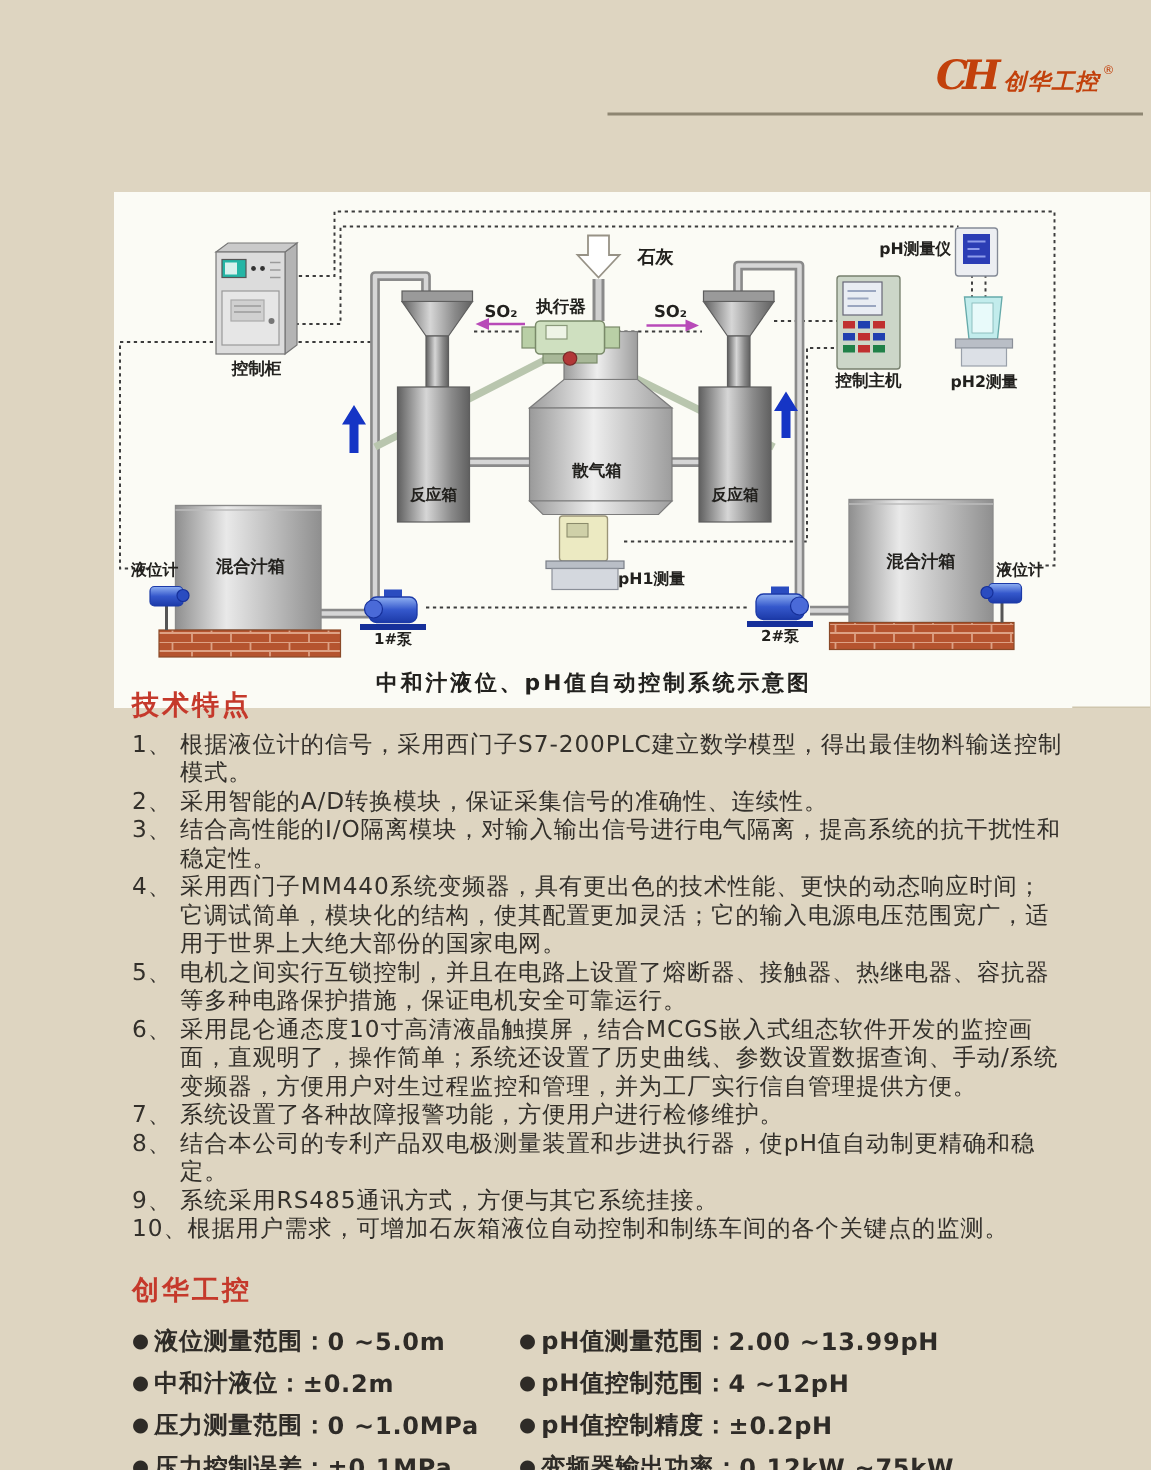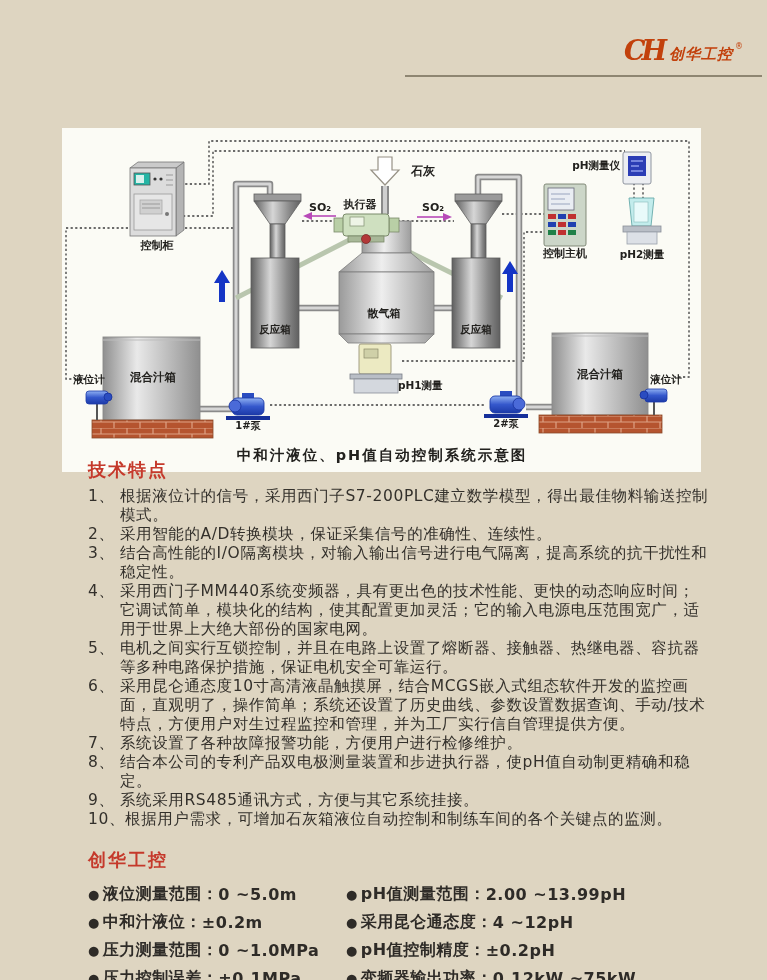--- a/index.html
+++ b/index.html
@@ -27,21 +27,21 @@
     position:absolute; top:75px; left:405px; right:5px; height:0;
     border-top:2px solid #8e8672;
   }
   
   .title {
     position:absolute; left:88px; top:98px;
     color:#c5392b; font-size:19px; font-weight:bold; letter-spacing:1.5px;
   }
   
   .diagram {
-    position:absolute; left:62px; top:128px; width:639px; height:344px;
+    position:absolute; left:76px; top:128px; width:692px; height:344px;
     background:#fbfbf5; border-bottom:1px solid #cfc6ae;
   }
   .diagram svg { display:block; }
   
   .section-heading {
     color:#c5392b; font-size:18px; font-weight:bold; letter-spacing:2px;
   }
   .features { position:absolute; left:88px; top:458px; width:622px; }
   .features .section-heading { margin-bottom:5px; }
   .feature-list { list-style:none; }
@@ -317,21 +317,21 @@
       <li class="feature-item">
           <span class="feature-num">4、</span>
           <span class="feature-text">采用西门子MM440系统变频器，具有更出色的技术性能、更快的动态响应时间；它调试简单，模块化的结构，使其配置更加灵活；它的输入电源电压范围宽广，适用于世界上大绝大部份的国家电网。</span>
         </li>
       <li class="feature-item">
           <span class="feature-num">5、</span>
           <span class="feature-text">电机之间实行互锁控制，并且在电路上设置了熔断器、接触器、热继电器、容抗器等多种电路保护措施，保证电机安全可靠运行。</span>
         </li>
       <li class="feature-item">
           <span class="feature-num">6、</span>
-          <span class="feature-text">采用昆仑通态度10寸高清液晶触摸屏，结合MCGS嵌入式组态软件开发的监控画面，直观明了，操作简单；系统还设置了历史曲线、参数设置数据查询、手动/技术特点，方便用户对生过程监控和管理，并为工厂实行信自管理提供方便。</span>
+          <span class="feature-text">采用昆仑通态度10寸高清液晶触摸屏，结合MCGS嵌入式组态软件开发的监控画面，直观明了，操作简单；系统还设置了历史曲线、参数设置数据查询、手动/系统变频器，方便用户对生过程监控和管理，并为工厂实行信自管理提供方便。</span>
         </li>
       <li class="feature-item">
           <span class="feature-num">7、</span>
           <span class="feature-text">系统设置了各种故障报警功能，方便用户进行检修维护。</span>
         </li>
       <li class="feature-item">
           <span class="feature-num">8、</span>
           <span class="feature-text">结合本公司的专利产品双电极测量装置和步进执行器，使pH值自动制更精确和稳定。</span>
         </li>
       <li class="feature-item">
@@ -376,21 +376,21 @@
       </div>
       <div class="param-col right">
         <div class="param-row">
             <span class="param-bullet">●</span>
             <span>pH值测量范围</span>
             <span>：</span>
             <span>2.00 ~13.99pH</span>
           </div>
         <div class="param-row">
             <span class="param-bullet">●</span>
-            <span>采用昆仑通态度</span>
+            <span>pH值控制范围</span>
             <span>：</span>
             <span>4 ~12pH</span>
           </div>
         <div class="param-row">
             <span class="param-bullet">●</span>
             <span>pH值控制精度</span>
             <span>：</span>
             <span>±0.2pH</span>
           </div>
         <div class="param-row">

